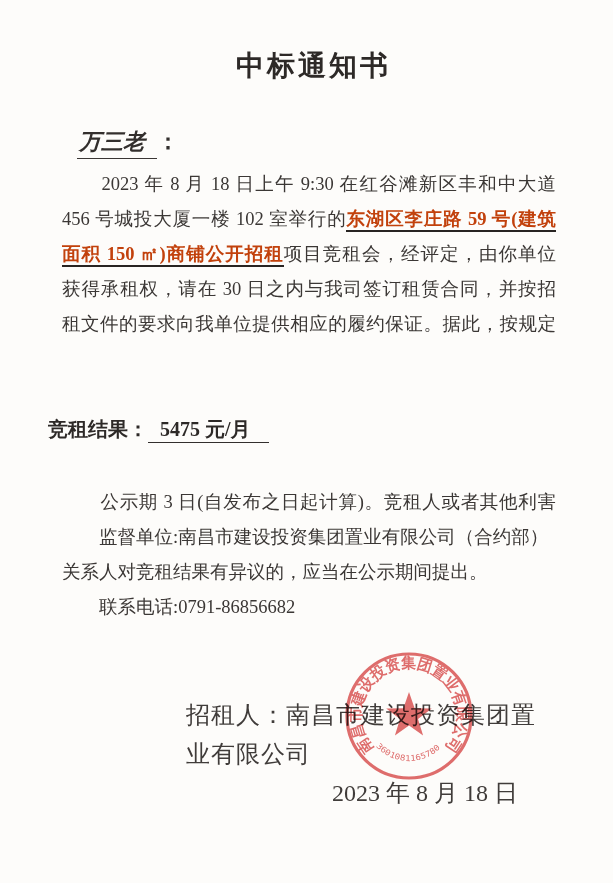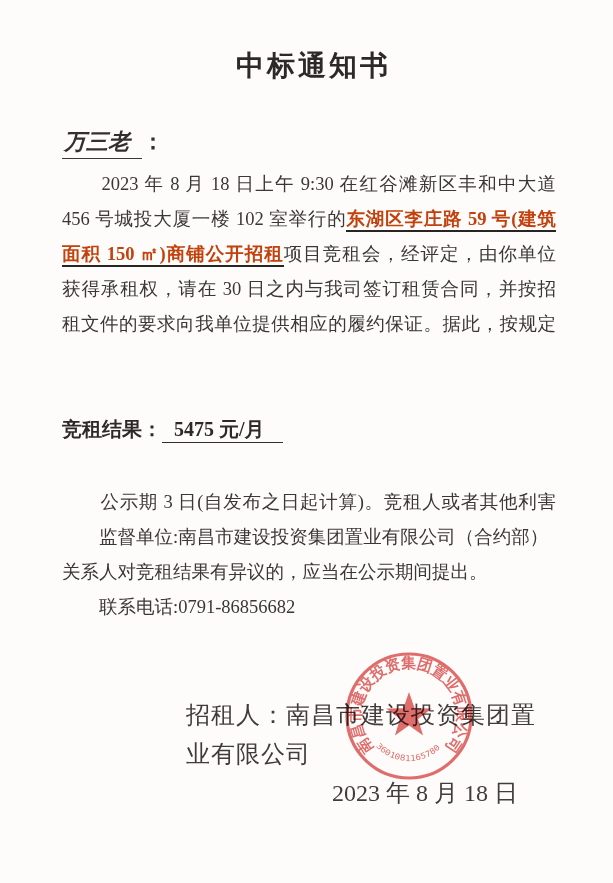--- a/index.html
+++ b/index.html
@@ -20,36 +20,37 @@
   }
   .addressee {
     position:absolute; top:127px; left:62px;
     font-size:22px; font-weight:bold; color:#332f2d;
   }
   .addr-name {
     display:inline-block;
     font-style:italic;
     border-bottom:1.6px solid #3a3634;
     padding:0 12px 1px 2px;
+    margin-left:15px;
   }
   .para {
     position:absolute; left:62px; width:494px;
     font-size:18.5px; line-height:35px;
     color:#3b3735;
   }
   .para1 { top:167px; }
   .para2 { top:485px; }
   .doc-line.justify { text-align:justify; text-align-last:justify; }
   .seg-hl {
     font-weight:bold; color:#c2410c;
     border-bottom:2px solid #282422;
     padding-bottom:1px;
   }
   .result-line {
-    position:absolute; top:416px; left:62px;
+    position:absolute; top:416px; left:48px;
     font-size:20px; font-weight:bold; color:#2d2927;
   }
   .result-value {
     border-bottom:1.6px solid #332f2d;
     padding:0 18px 2px 12px;
   }
   .signature {
     position:absolute; top:696px; left:62px; width:494px;
     font-size:24px; line-height:39px; z-index:2; color:#403c3a;
   }

